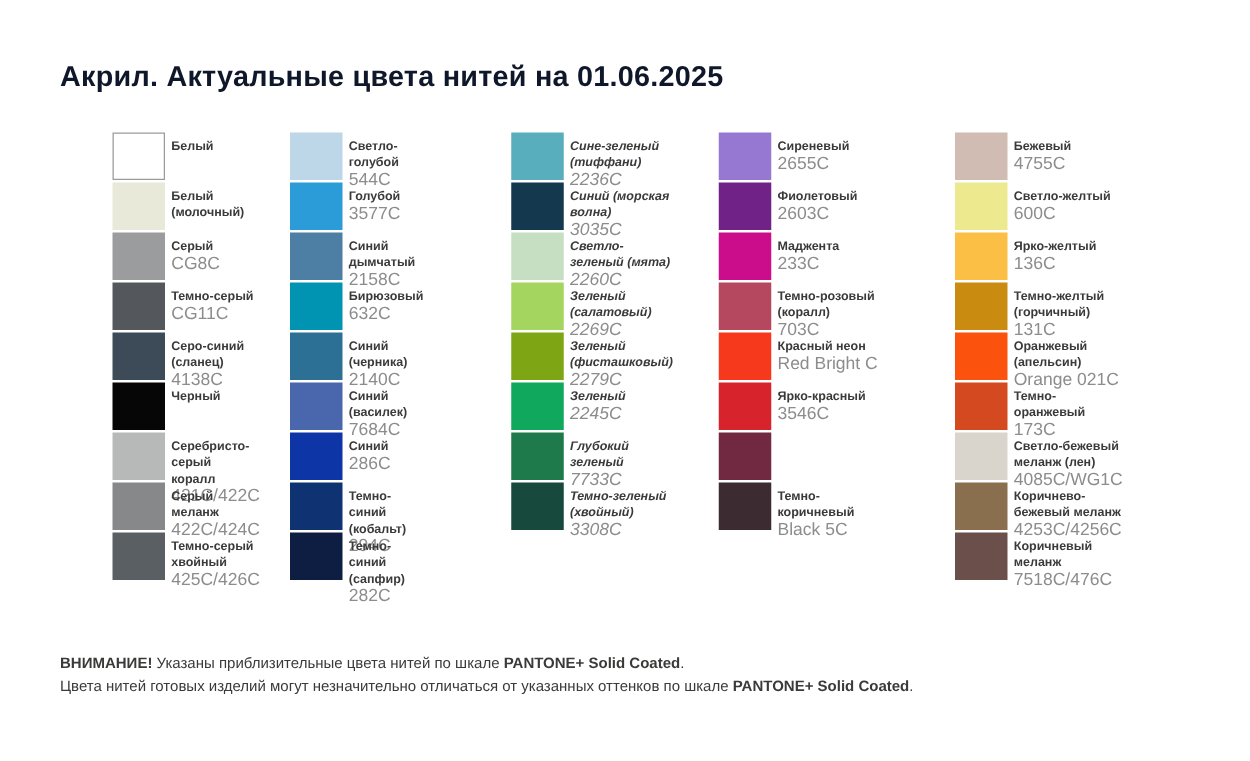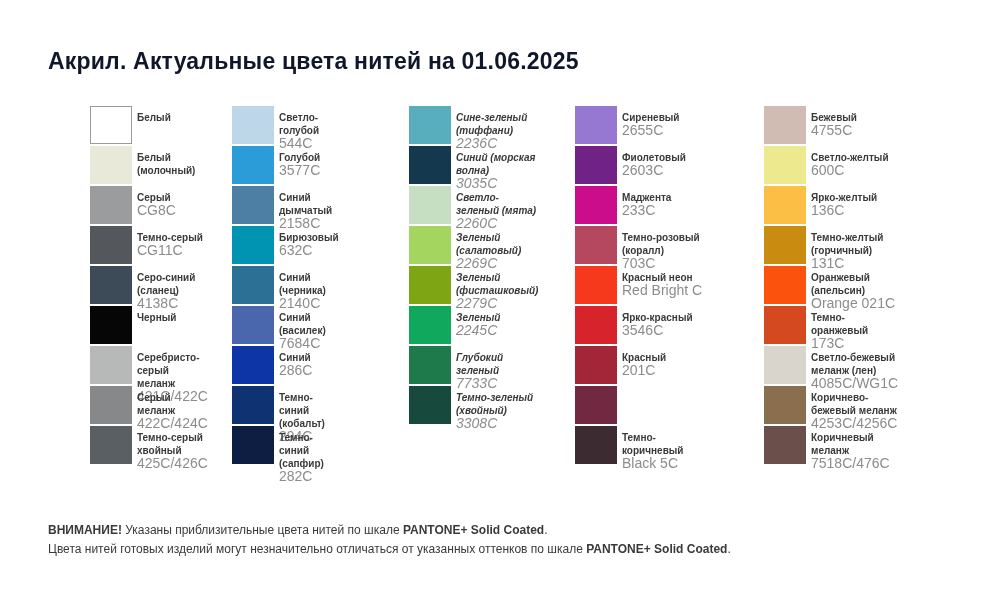--- a/index.html
+++ b/index.html
@@ -92,21 +92,21 @@
         <div class="row">
           <div class="swatch" style="background: rgb(6, 6, 6);"></div>
           <div class="label">
             <div class="name">Черный</div>
           </div>
         </div>
         <div class="row">
           <div class="swatch" style="background: rgb(183, 185, 184);"></div>
           <div class="label">
             <div class="name">Серебристо-серый
-меланж</div>
+коралл</div>
             <div class="code">421C/422C</div>
           </div>
         </div>
         <div class="row">
           <div class="swatch" style="background: rgb(134, 136, 137);"></div>
           <div class="label">
             <div class="name">Серый меланж</div>
             <div class="code">422C/424C</div>
           </div>
         </div>
@@ -275,27 +275,20 @@
           <div class="label">
             <div class="name">Красный неон</div>
             <div class="code">Red Bright C</div>
           </div>
         </div>
         <div class="row">
           <div class="swatch" style="background: rgb(215, 35, 43);"></div>
           <div class="label">
             <div class="name">Ярко-красный</div>
             <div class="code">3546C</div>
-          </div>
-        </div>
-        <div class="row">
-          <div class="swatch" style="background: rgb(163, 38, 56);"></div>
-          <div class="label">
-            <div class="name">Красный</div>
-            <div class="code">201C</div>
           </div>
         </div>
         <div class="row">
           <div class="swatch" style="background: rgb(112, 41, 64);"></div>
         </div>
         <div class="row">
           <div class="swatch" style="background: rgb(60, 43, 48);"></div>
           <div class="label">
             <div class="name">Темно-коричневый</div>
             <div class="code">Black 5C</div>

